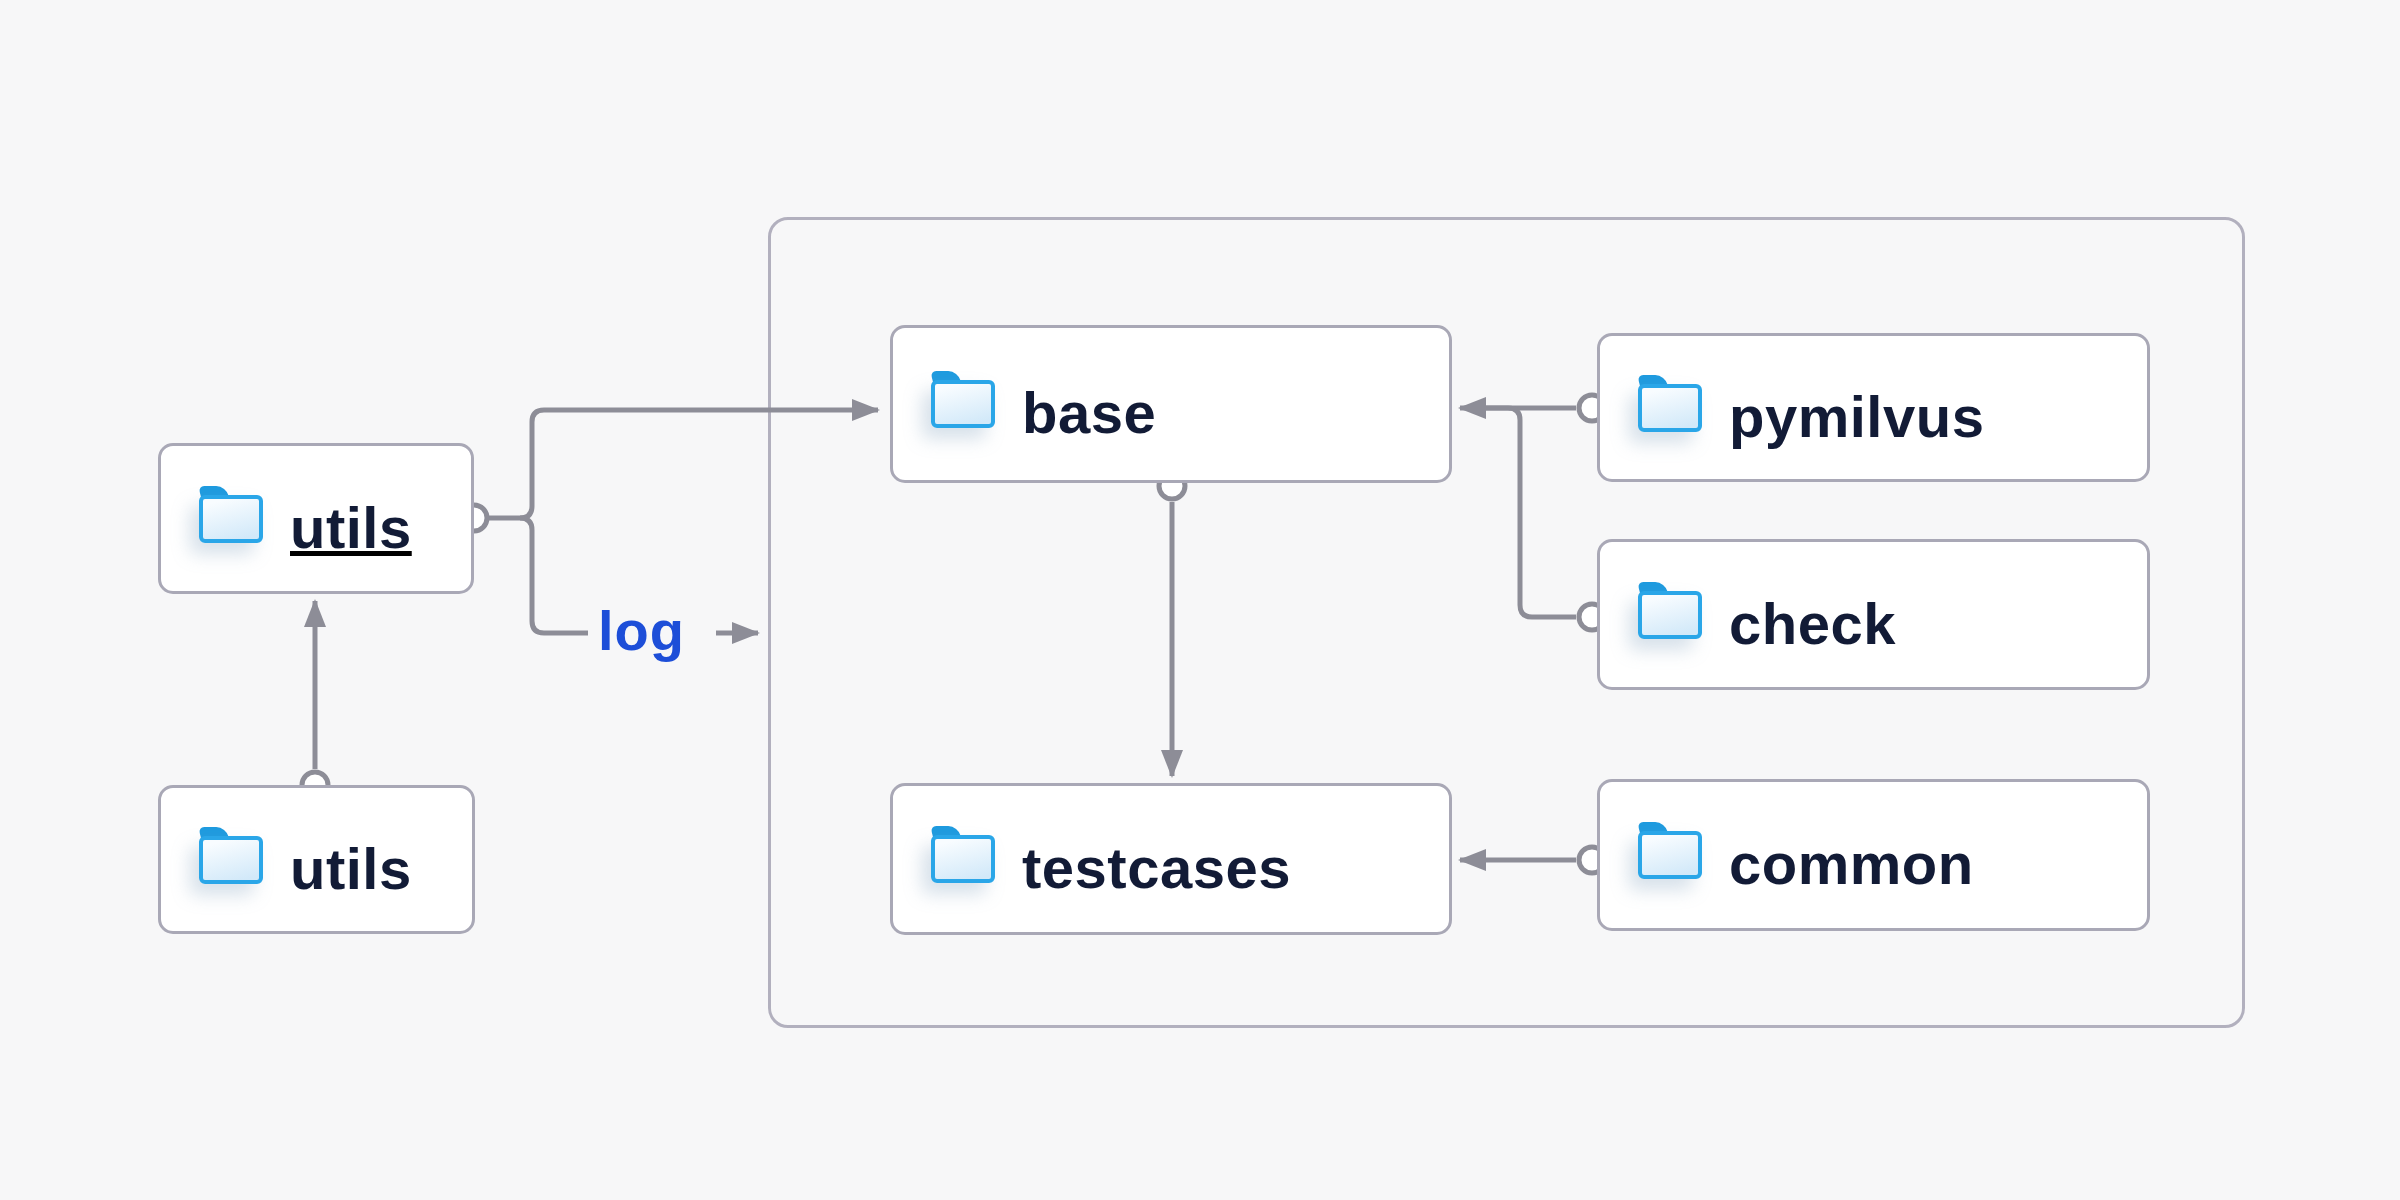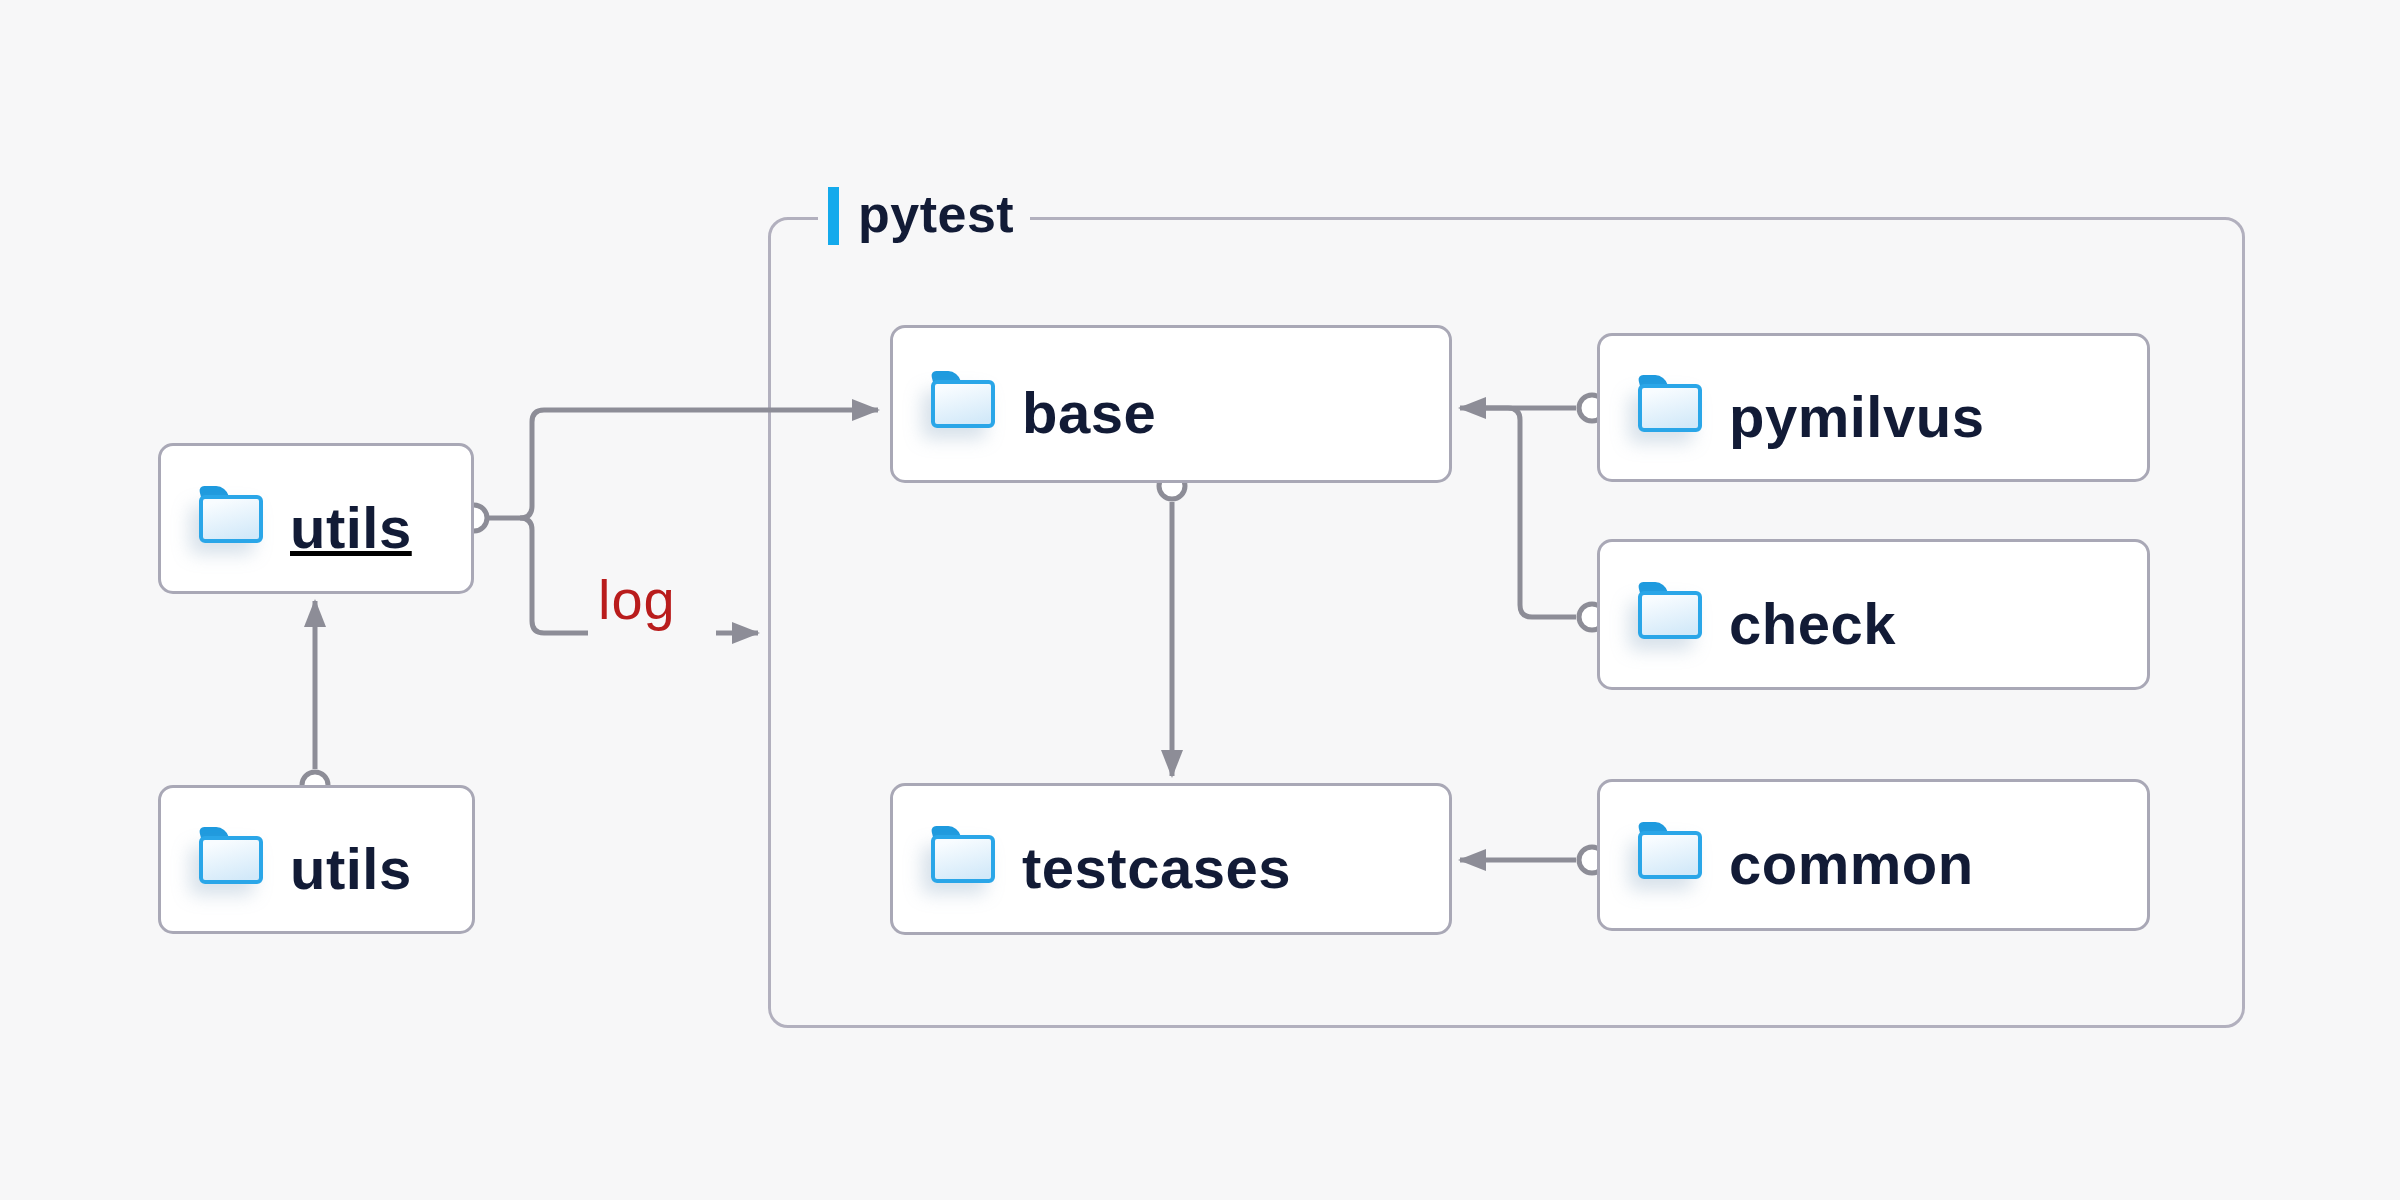--- a/index.html
+++ b/index.html
@@ -57,34 +57,30 @@
     background:linear-gradient(165deg,#f8fcff 12%,#d2e9f9 92%);
     border:4px solid #2aa6e8;border-radius:6px;
     box-shadow:-9px 11px 18px rgba(140,170,195,.35);
   }
   
   #edges{position:absolute;left:0;top:0;width:2400px;height:1200px;pointer-events:none;}
   .edge{fill:none;stroke:#8d8d97;stroke-width:5;}
   .port{fill:#ffffff;stroke:#8d8d97;stroke-width:5;}
   
   .edge-label{
-    position:absolute;left:598px;top:602px;transform:translateY(-54%);
-    font-size:56px;font-weight:400;color:#b91c1c;letter-spacing:1px;
+    position:absolute;left:598px;top:633px;transform:translateY(-54%);
+    font-size:56px;font-weight:700;color:#1d4ed8;letter-spacing:1px;
   }
 </style>
 </head>
 <body>
 
 <div id="canvas">
 
   <div class="group"></div>
-  <div class="group-label">
-    <span class="accent-bar"></span>
-    <span class="group-label-text">pytest</span>
-  </div>
 
   <svg id="edges" width="2400" height="1200" viewBox="0 0 2400 1200">
     <defs>
       <marker id="ah" viewBox="0 0 28 22" markerWidth="28" markerHeight="22" refX="26" refY="11" orient="auto" markerUnits="userSpaceOnUse">
         <path d="M0,0 L28,11 L0,22 Z" fill="#8d8d97"></path>
       </marker>
     </defs>
 
     <path class="edge" d="M 315 769 L 315 601" marker-end="url(#ah)"></path>
 

